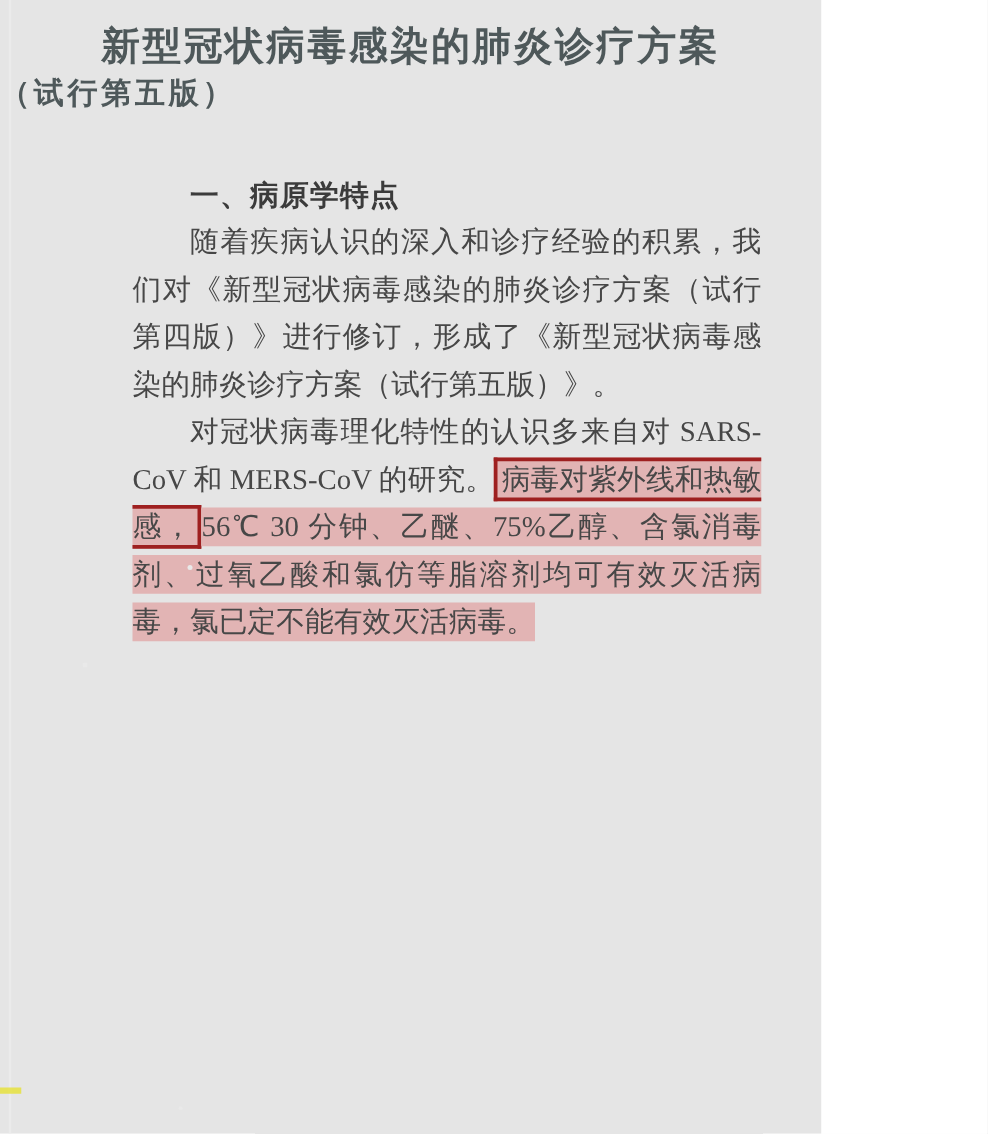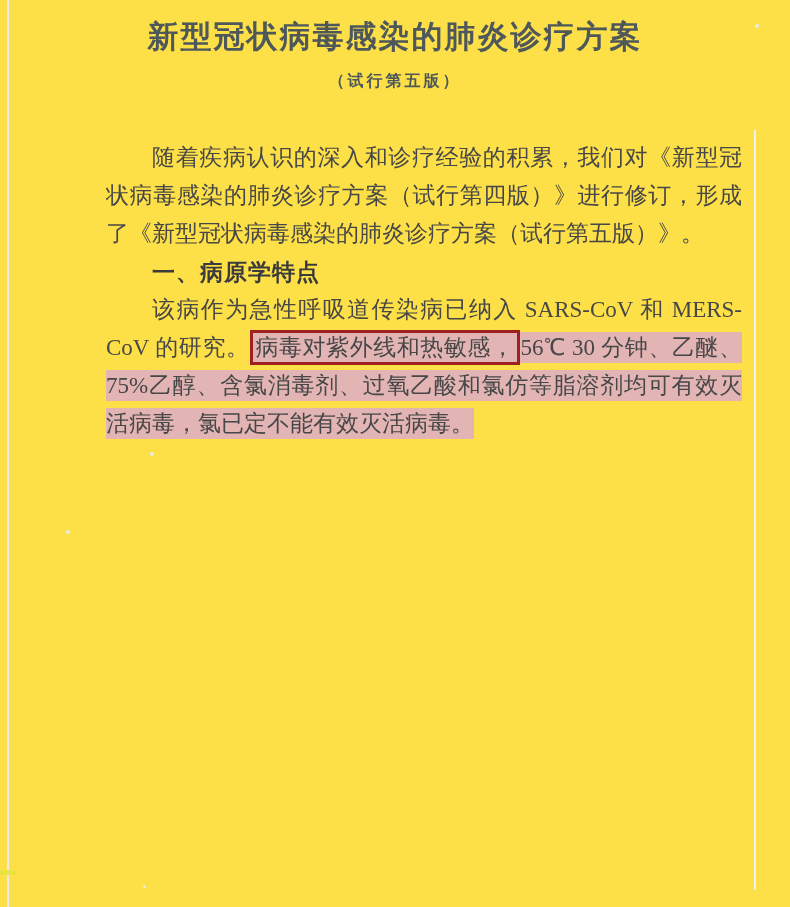--- a/index.html
+++ b/index.html
@@ -1,20 +1,20 @@
 <!DOCTYPE html>
 <html style="--title-color: #4e585a; --text-color: #474747; --hl-color: #e2b4b4; --box-color: #9e2020;"><head>
 <meta charset="utf-8">
 <style>
   html, body { margin: 0; padding: 0; background: #ffffff; }
   .page {
     position: relative;
-    width: 790px;
+    width: 657px;
     height: 907px;
-    background: #fde047;
+    background: #e5e5e5;
     overflow: hidden;
     font-family: "Liberation Serif", serif;
   }
   
   .artifact { position: absolute; pointer-events: none; }
   .left-line   { left: 7px;  top: 0;     width: 2px;  height: 907px; background: #ebebeb; }
   .right-line  { left: 754px; top: 130px; width: 2px; height: 760px; background: #eef2ea; }
   .yellow-mark { left: 0; top: 870px; width: 17px; height: 5px; background: #e6e23e; opacity: .85; }
   .speck       { width: 4px; height: 4px; border-radius: 50%; background: #e9e9e9; }
   .speck-a { left: 150px; top: 452px; }
@@ -26,23 +26,21 @@
     margin: 0;
     padding-top: 16px;
     text-align: center;
     font-family: "Liberation Sans", sans-serif;
     font-size: 31px;
     font-weight: bold;
     letter-spacing: 2px;
     color: var(--title-color, #4e585a);
   }
   .subtitle {
-    margin-top: 13px;
-    text-align: center;
-    font-size: 16px;
+    font-size: 24px;
     font-weight: 600;
     letter-spacing: 3px;
     color: var(--title-color, #4e585a);
   }
   .doc-body {
     margin: 47px 48px 0 106px;
     font-size: 23px;
     line-height: 38px;
     text-align: justify;
     color: var(--text-color, #474747);
@@ -71,18 +69,18 @@
   <div class="artifact yellow-mark"></div>
   <div class="artifact speck speck-a"></div>
   <div class="artifact speck speck-b"></div>
   <div class="artifact speck speck-c"></div>
   <div class="artifact speck speck-d"></div>
 
   <h1 class="title">新型冠状病毒感染的肺炎诊疗方案</h1>
   <div class="subtitle">（试行第五版）</div>
 
   <div class="doc-body">
+    <p class="para heading">一、病原学特点</p>
     <p class="para">随着疾病认识的深入和诊疗经验的积累，我们对《新型冠状病毒感染的肺炎诊疗方案（试行第四版）》进行修订，形成了《新型冠状病毒感染的肺炎诊疗方案（试行第五版）》。</p>
-    <p class="para heading">一、病原学特点</p>
-    <p class="para"><span>该病作为急性呼吸道传染病已纳入 SARS-CoV 和 MERS-CoV 的研究。</span><span class="boxed">病毒对紫外线和热敏感，</span><span class="hl">56℃ 30 分钟、乙醚、75%乙醇、含氯消毒剂、过氧乙酸和氯仿等脂溶剂均可有效灭活病毒，氯已定不能有效灭活病毒。</span></p>
+    <p class="para"><span>对冠状病毒理化特性的认识多来自对 SARS-CoV 和 MERS-CoV 的研究。</span><span class="boxed">病毒对紫外线和热敏感，</span><span class="hl">56℃ 30 分钟、乙醚、75%乙醇、含氯消毒剂、过氧乙酸和氯仿等脂溶剂均可有效灭活病毒，氯已定不能有效灭活病毒。</span></p>
   </div>
 
 </div>
 
 </body></html>

